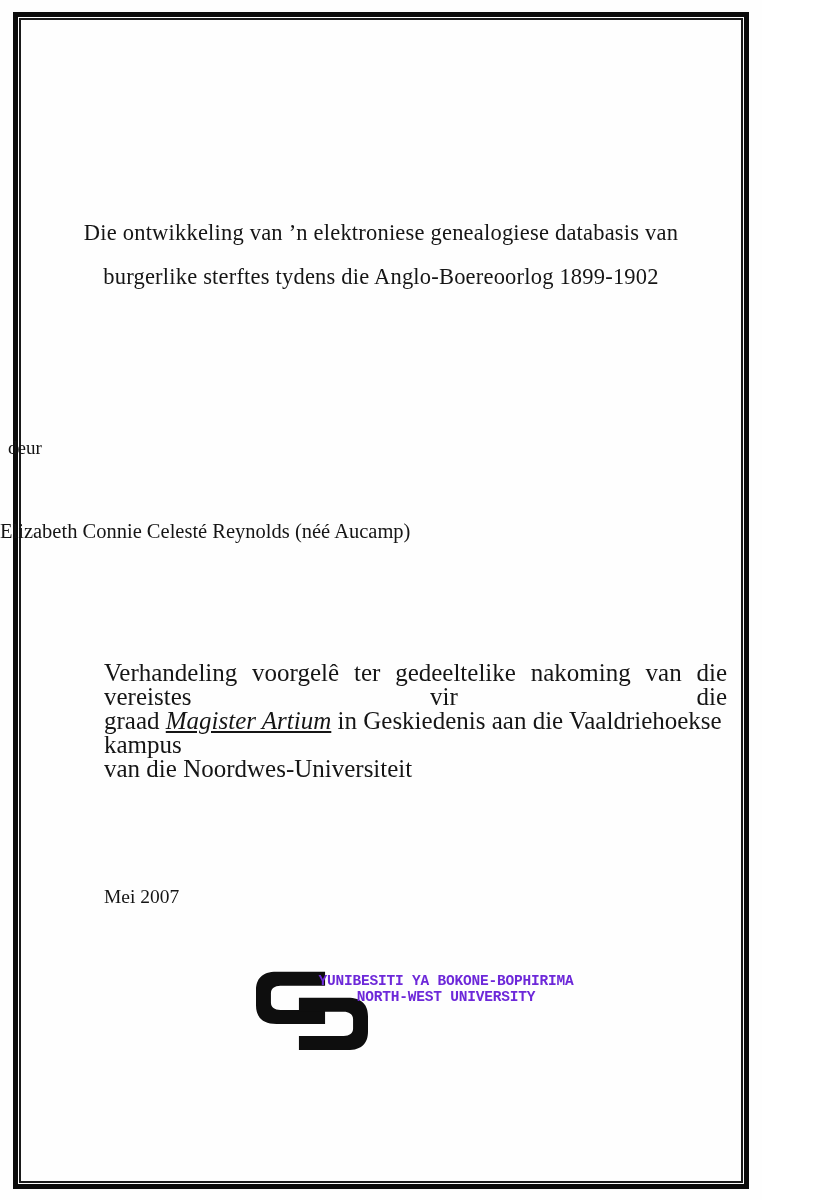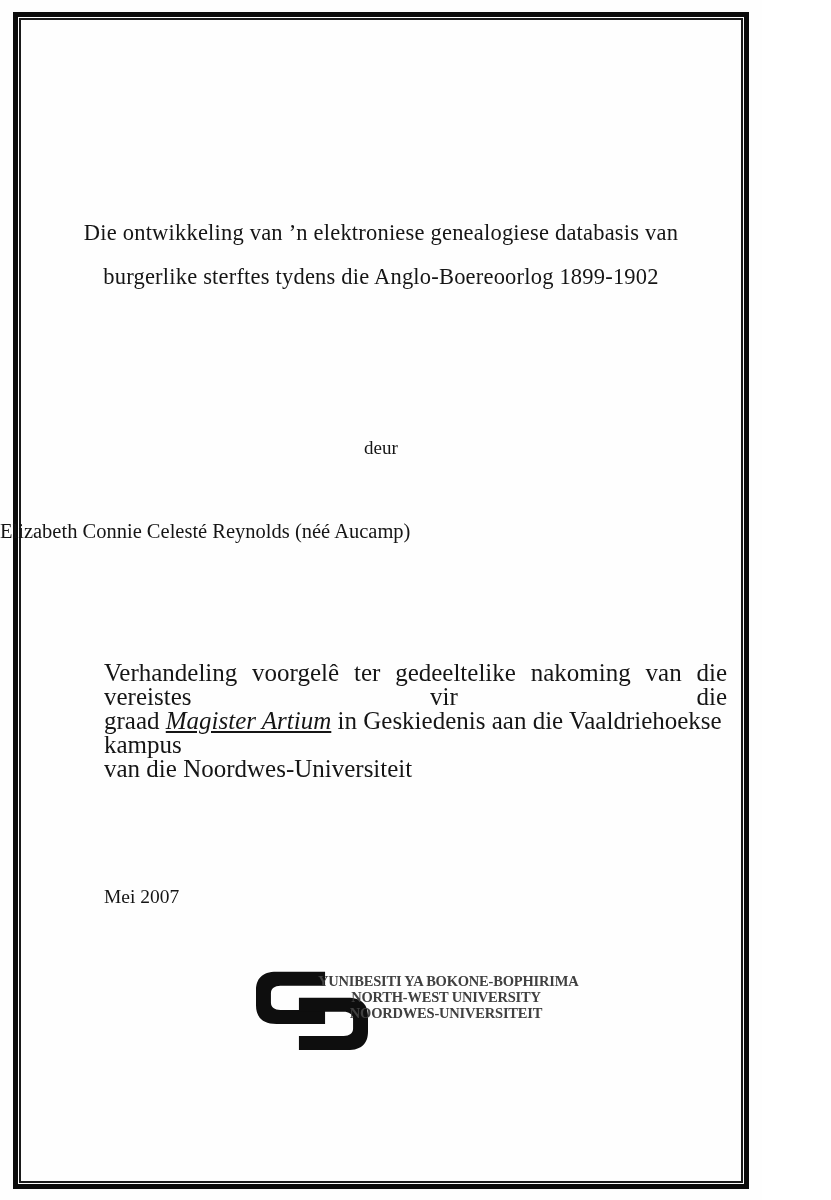--- a/index.html
+++ b/index.html
@@ -33,23 +33,22 @@
     left: 55px;
     right: 55px;
     text-align: center;
     font-size: 22.5px;
     line-height: 44px;
     letter-spacing: 0.2px;
   }
   .byline {
     position: absolute;
     top: 437px;
-    left: 0;
+    left: 8px;
     width: 100%;
-    text-align: center;
     font-size: 19px;
   }
   .author-line {
     position: absolute;
     top: 520px;
     left: 0;
     width: 100%;
     text-align: left;
     font-size: 20.5px;
   }
@@ -85,26 +84,26 @@
     left: 0;
     width: 112px;
     height: 86px;
   }
   .logo-text {
     position: absolute;
     top: 8px;
     left: 62px;
     width: 256px;
     text-align: center;
-    font-family: Liberation Serif, serif;
+    font-family: Liberation Mono, monospace;
     font-weight: bold;
     font-size: 14.5px;
     line-height: 15.8px;
     letter-spacing: -0.2px;
-    color: #404040;
+    color: #6d28d9;
     white-space: nowrap;
   }
   .italic { font-style: italic; text-decoration: underline; }
 </style>
 </head>
 <body>
 
 <div class="page">
 
   <div class="frame-outer">
@@ -131,17 +130,16 @@
   </div>
 
   <div class="logo-block">
     <svg class="logo-mark" viewBox="0 0 120 92" xmlns="http://www.w3.org/2000/svg" aria-hidden="true">
       <path fill="#0e0e0e" transform="translate(0,6)" d="M74,0 H22 C6,0 0,8 0,20 V36 C0,48 6,56 22,56 H74 V41 H26 C20,41 16,38 16,33 V23 C16,18 20,15 26,15 H74 Z"></path>
       <path fill="#0e0e0e" transform="translate(120,90) rotate(180)" d="M74,0 H22 C6,0 0,8 0,20 V36 C0,48 6,56 22,56 H74 V41 H26 C20,41 16,38 16,33 V23 C16,18 20,15 26,15 H74 Z"></path>
     </svg>
     <div class="logo-text">
       <div>YUNIBESITI YA BOKONE-BOPHIRIMA</div>
       <div>NORTH-WEST UNIVERSITY</div>
-      <div>NOORDWES-UNIVERSITEIT</div>
     </div>
   </div>
 
 </div>
 
 </body></html>

